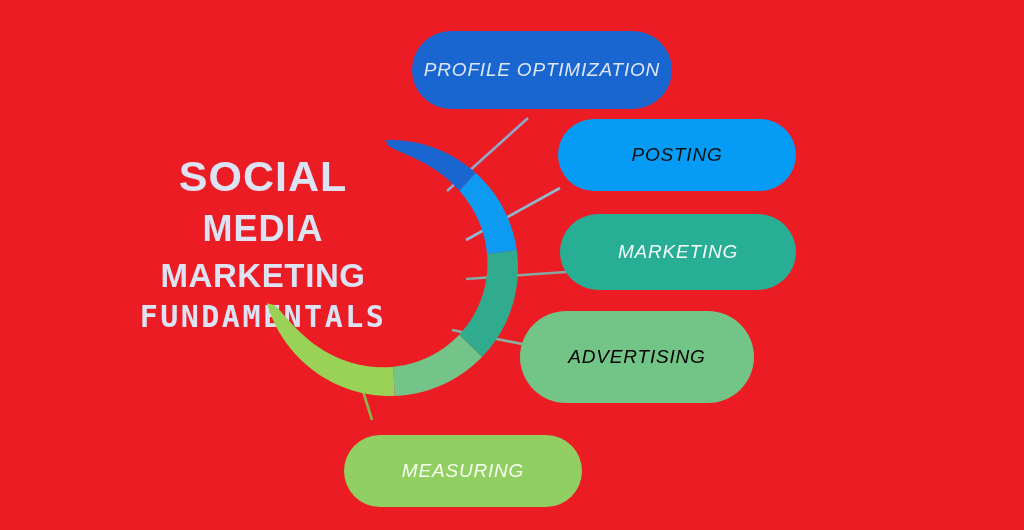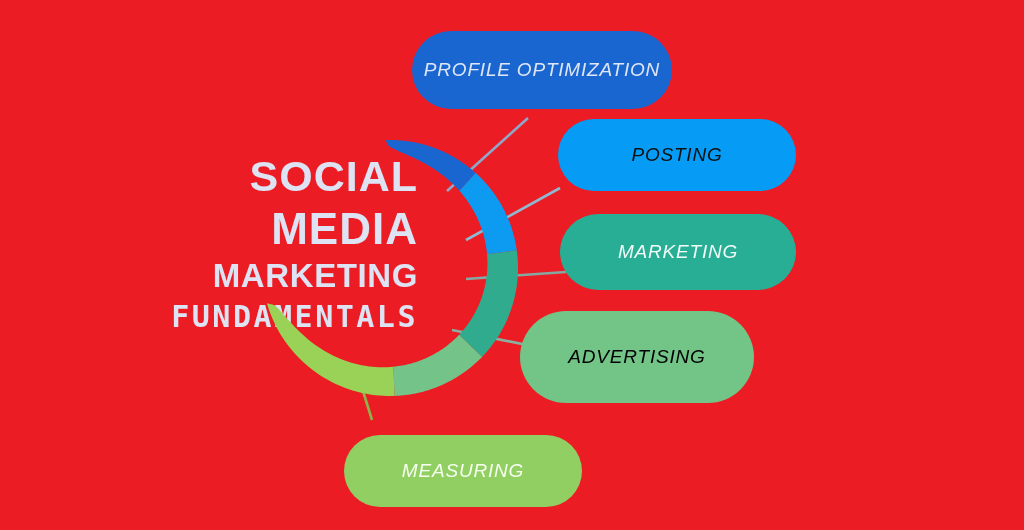--- a/index.html
+++ b/index.html
@@ -22,35 +22,35 @@
     height: 530px;
     background: #ec1c24;
   }
 
   
   .headline {
     position: absolute;
     left: 108px;
     top: 150px;
     width: 310px;
-    text-align: right;
+    text-align: center;
     line-height: 1;
   }
 
   .headline .ln {
     display: block;
     color: #dde3f2;
     font-family: "Liberation Sans", sans-serif;
     font-weight: bold;
     letter-spacing: 0.5px;
     white-space: nowrap;
   }
 
   .headline .ln-social      { font-size: 43px; line-height: 52px; letter-spacing: 1px; }
-  .headline .ln-media       { font-size: 44px; line-height: 53px; letter-spacing: 1px; }
+  .headline .ln-media       { font-size: 36px; line-height: 53px; letter-spacing: 1px; }
   .headline .ln-marketing   { font-size: 33px; line-height: 42px; letter-spacing: 0.6px; }
   .headline .ln-fundamentals{
     font-size: 30px;
     line-height: 40px;
     letter-spacing: 2.5px;
     font-family: "DejaVu Sans Mono", "Liberation Mono", monospace;
     font-weight: bold;
     font-stretch: expanded;
   }
 

